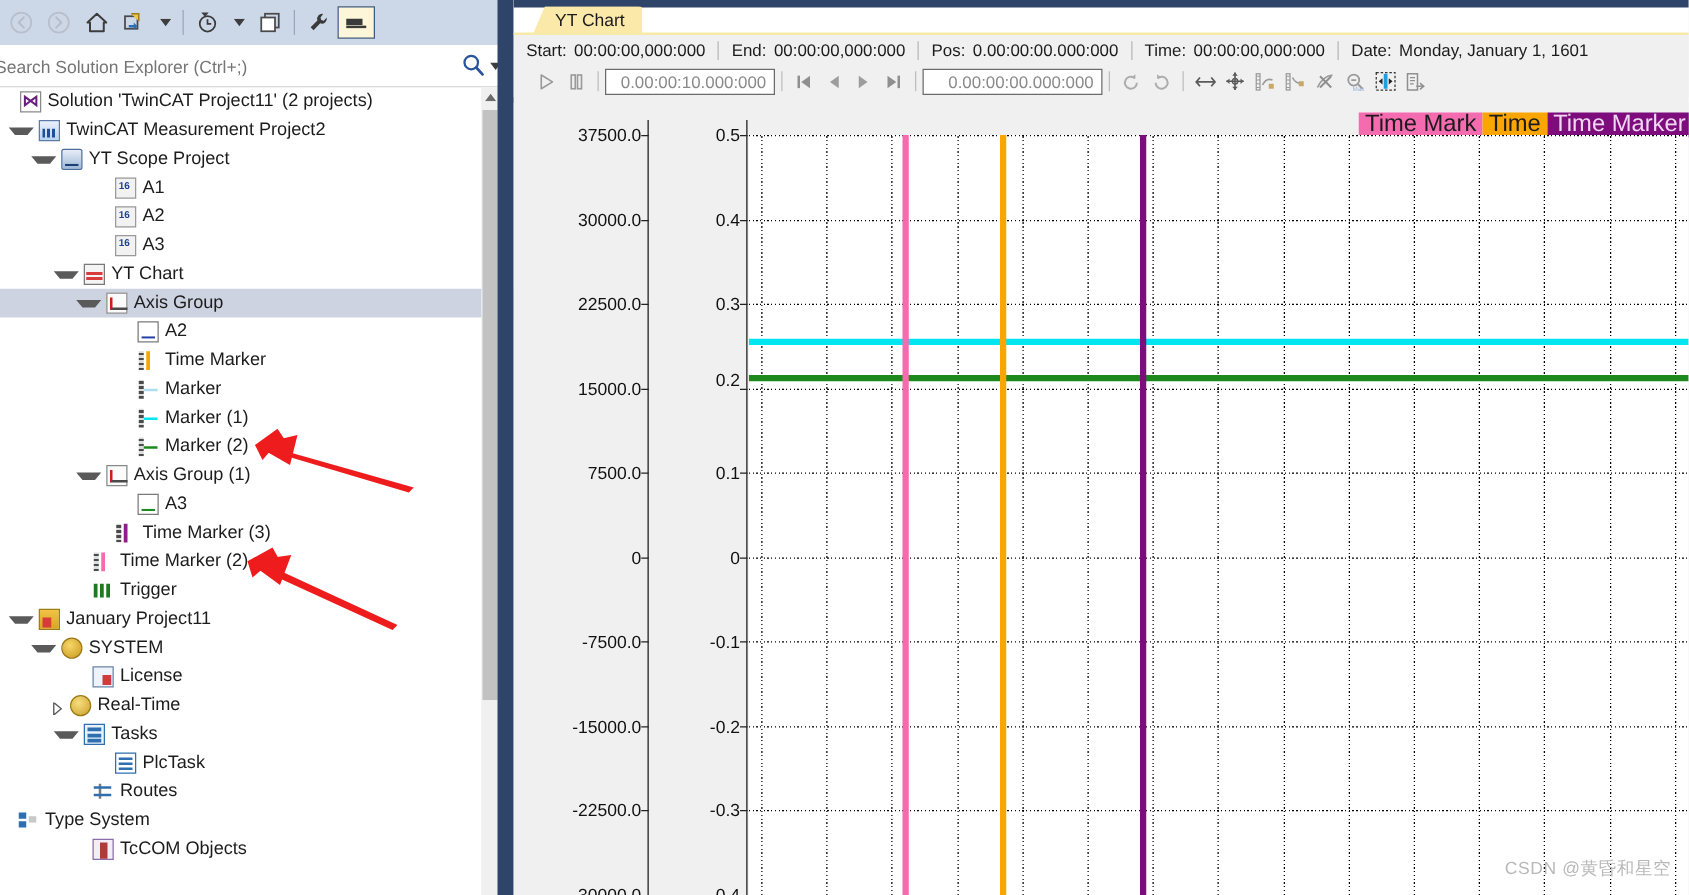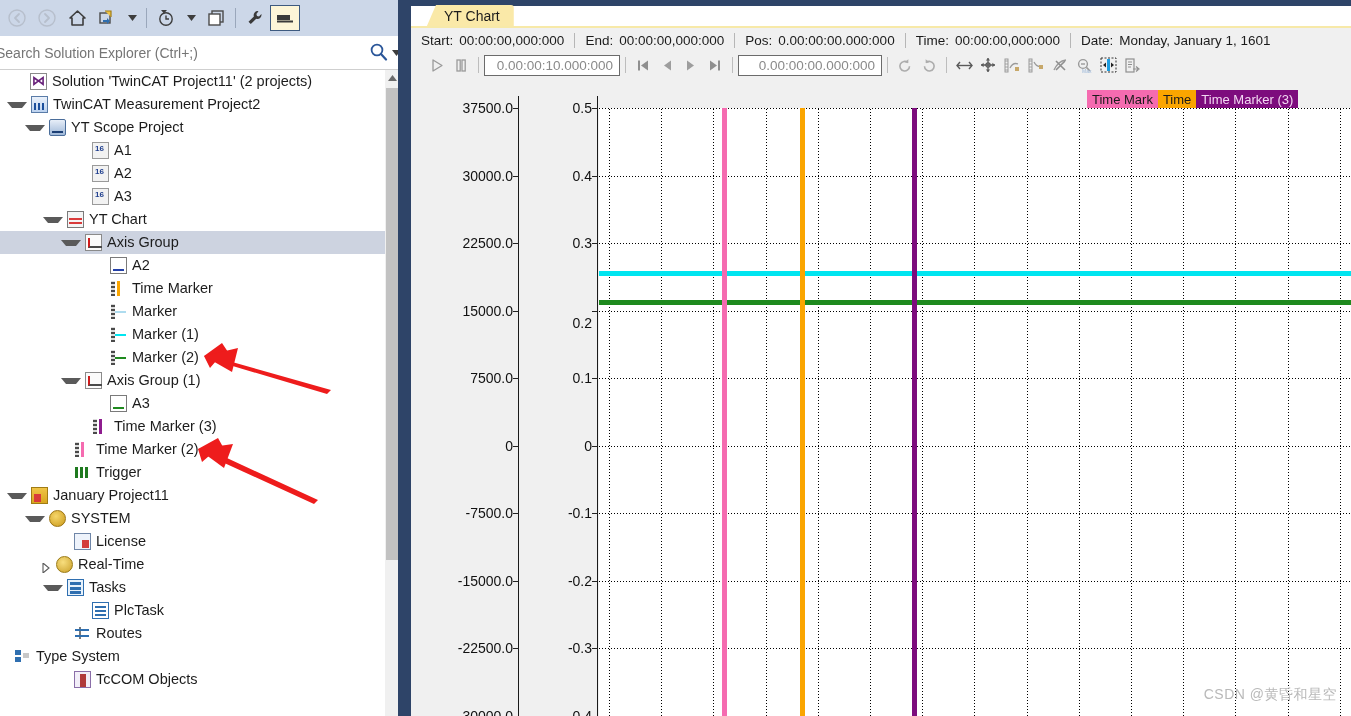--- a/index.html
+++ b/index.html
@@ -183,21 +183,21 @@
     overflow:hidden;
   }
   .gridline-v{position:absolute;top:0;bottom:0;width:1px;
     background:repeating-linear-gradient(0deg,#000 0 1px,transparent 1px 3px);}
   .gridline-h{position:absolute;left:0;right:0;height:1px;
     background:repeating-linear-gradient(90deg,#000 0 1px,transparent 1px 3px);}
   .mk-v{position:absolute;top:0;bottom:0;width:5px;}
   .mk-h{position:absolute;left:0;right:0;height:5px;}
   .marker-labels{position:absolute;left:188px;top:5px;height:20px;display:flex;}
   .mk-label{
-    height:20px;line-height:20px;padding:0 5px;font-size:13px;white-space:nowrap;
+    height:20px;line-height:20px;padding:0 5px;font-size:19px;white-space:nowrap;
   }
   .watermark{
     position:absolute;right:14px;bottom:12px;color:#b9b9b9;font-size:14px;
     letter-spacing:.5px;pointer-events:none;
   }
 
   
   .arrow-svg{position:absolute;left:0;top:0;width:1351px;height:716px;pointer-events:none;}
 </style>
 </head>
@@ -279,21 +279,21 @@
           </svg>
       </span>
       <span class="caret">
         <svg width="9" height="6" viewBox="0 0 9 6">
             <path d="M0 0 L4.5 6 L9 0 Z" fill="#3d3d3d"></path>
           </svg>
       </span>
     </div>
 
     <div class="se-tree" id="tree-container">
-        <div class="tree-row" style="padding-left: 16px;">
+        <div class="tree-row" style="padding-left: 2px;">
           <span class="" style="width: 10px; flex: 0 0 10px; margin-right: 4px;"></span>
           <span class="t-icon ic-sln"></span>
           <span class="t-label">Solution 'TwinCAT Project11' (2 projects)</span>
         </div>
         <div class="tree-row" style="padding-left: 6px; text-align: right;">
           <span class="tw-down" style="margin-right: 4px; flex: 0 0 10px;"></span>
           <span class="t-icon ic-meas"></span>
           <span class="t-label">TwinCAT Measurement Project2</span>
         </div>
         <div class="tree-row" style="padding-left: 24px;">
@@ -619,21 +619,21 @@
           <div class="axis-tickmark" style="top: 633.5px;"></div>
         </div>
       <div class="axis-left2" id="axis-left-2">
           <div class="axis-spine" style="right: 0px;"></div>
           <div class="axis-tick" style="top: 26px;">0.5</div>
           <div class="axis-tickmark" style="top: 26px;"></div>
           <div class="axis-tick" style="top: 93.5px;">0.4</div>
           <div class="axis-tickmark" style="top: 93.5px;"></div>
           <div class="axis-tick" style="top: 161px;">0.3</div>
           <div class="axis-tickmark" style="top: 161px;"></div>
-          <div class="axis-tick" style="top: 241px; text-align: center;">0.2</div>
+          <div class="axis-tick" style="top: 222px; text-align: center;">0.2</div>
           <div class="axis-tickmark" style="top: 228.5px;"></div>
           <div class="axis-tick" style="top: 296px;">0.1</div>
           <div class="axis-tickmark" style="top: 296px;"></div>
           <div class="axis-tick" style="top: 363.5px;">0</div>
           <div class="axis-tickmark" style="top: 363.5px;"></div>
           <div class="axis-tick" style="top: 431px;">-0.1</div>
           <div class="axis-tickmark" style="top: 431px;"></div>
           <div class="axis-tick" style="top: 498.5px;">-0.2</div>
           <div class="axis-tickmark" style="top: 498.5px;"></div>
           <div class="axis-tick" style="top: 566px;">-0.3</div>

